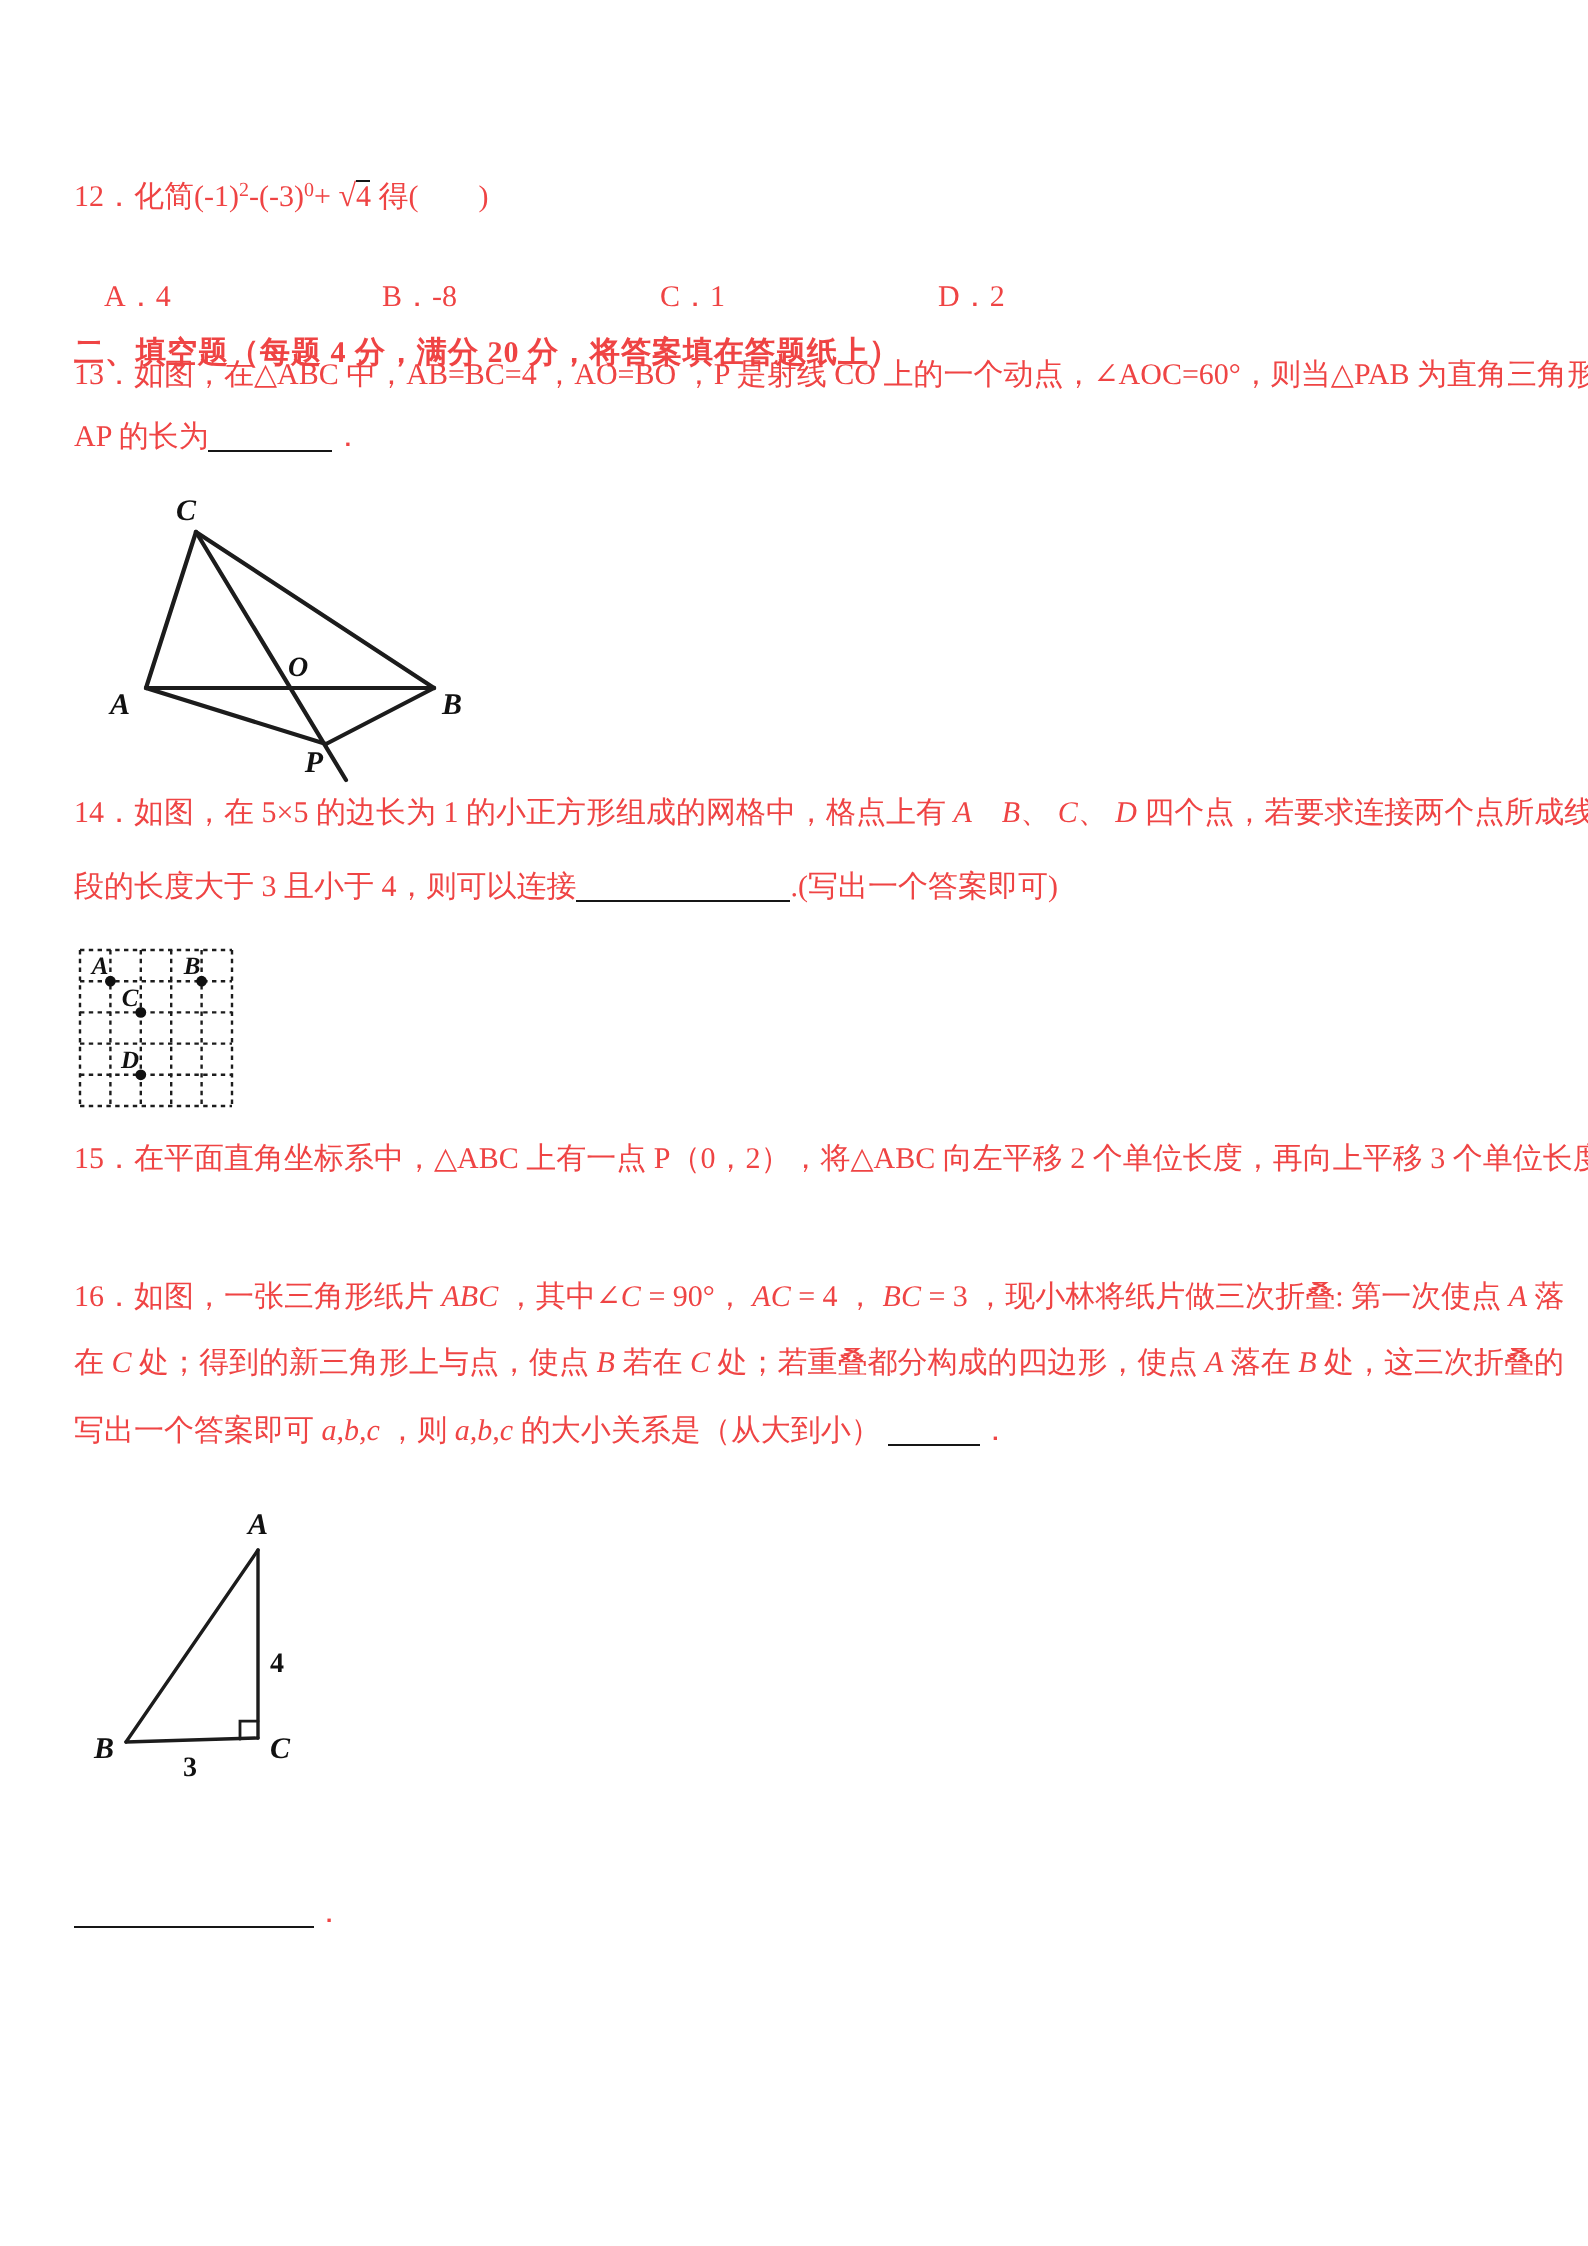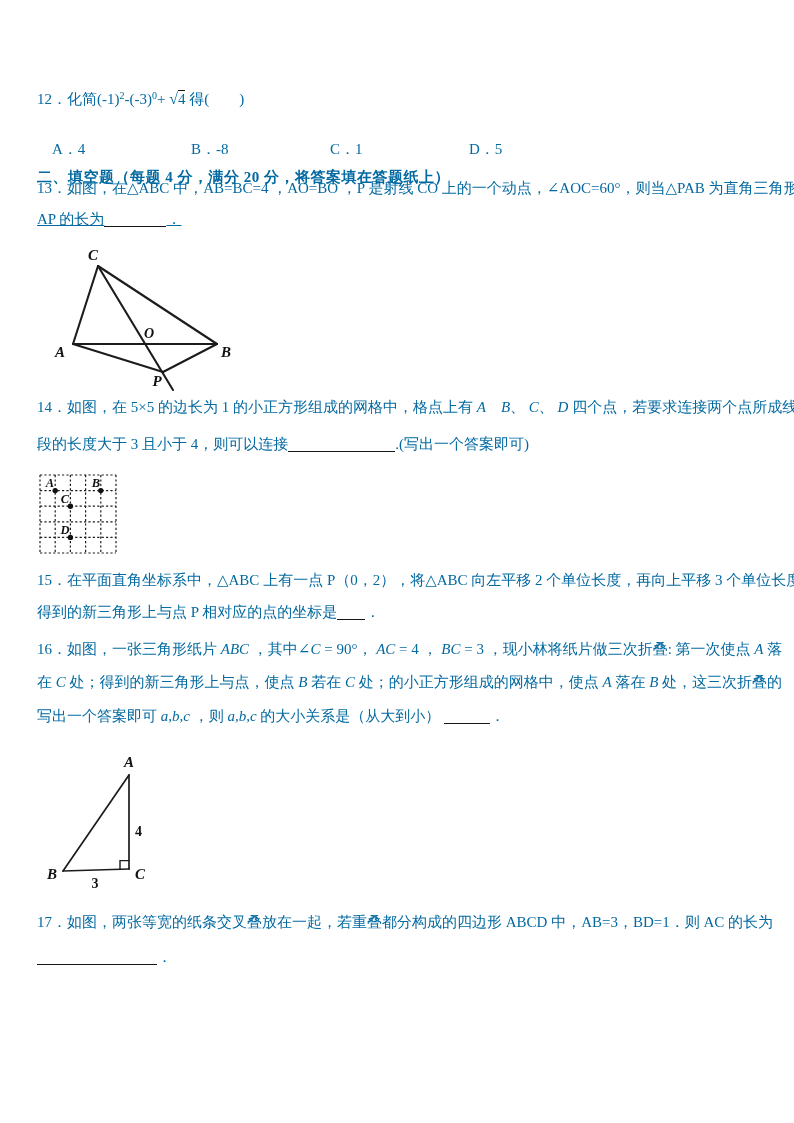--- a/index.html
+++ b/index.html
@@ -4,21 +4,21 @@
 <style>
   * { margin:0; padding:0; box-sizing:border-box; }
   html,body { background:#ffffff; }
   .page {
     position:relative; width:794px; height:1123px; background:#fff;
     font-family:"Liberation Serif","DejaVu Serif",serif;
     color:#161616; overflow:hidden;
   }
   .tline {
     position:absolute; left:37px; font-size:15px; line-height:19px;
-    white-space:pre; color:#0369a1;
+    white-space:pre; color:#ef4444;
   }
   .hdr { font-weight:bold; letter-spacing:0.5px; }
   .i { font-style:italic; font-family:"Liberation Serif","DejaVu Serif",serif; }
   .sup { font-size:10px; vertical-align:5px; }
   .rad { font-size:16px; }
   .ovl { border-top:1.4px solid #161616; }
   .blank { display:inline-block; border-bottom:1.3px solid #161616; height:12px; vertical-align:-3px; }
   .opt { display:inline-block; width:139px; }
   svg.fig { position:absolute; overflow:visible; }
   .fig-label {
@@ -28,27 +28,27 @@
   .fig-stroke { stroke:#1c1c1c; fill:none; }
 </style>
 </head>
 <body>
 
 <div class="page">
 
   <div class="tline" style="top:86px;"><span>12．化简(-1)</span><span class="sup">2</span><span>-(-3)</span><span class="sup">0</span><span>+ </span><span class="rad">√</span><span class="ovl">4</span><span> 得(　　)</span></div>
 
   <div class="tline" style="top:121px;">
-    <span class="opt">A．4</span><span class="opt">B．-8</span><span class="opt">C．1</span><span class="opt">D．5</span>
+    <span class="opt">A．4</span><span class="opt">B．-8</span><span class="opt">C．1</span><span class="opt">D．2</span>
   </div>
 
   <div class="tline hdr" style="top:151px;margin-top:17px;">二、填空题（每题 4 分，满分 20 分，将答案填在答题纸上）</div>
 
   <div class="tline" style="top:179px;"><span>13．如图，在△ABC 中，AB=BC=4 ，AO=BO ，P 是射线 CO 上的一个动点，∠AOC=60°，则当△PAB 为直角三角形时，</span></div>
-  <div class="tline" style="top:210px;text-decoration:underline;"><span>AP 的长为</span><span class="blank" style="width: 62px;"></span><span>．</span></div>
+  <div class="tline" style="top:210px;"><span>AP 的长为</span><span class="blank" style="width: 62px;"></span><span>．</span></div>
 
   <svg class="fig" style="left:50px; top:246px;" width="195" height="150" viewBox="0 0 195 150">
     <g class="fig-stroke" stroke-width="2.1" stroke-linecap="round">
       <line x1="48" y1="20" x2="23" y2="98"></line>
       <line x1="48" y1="20" x2="167" y2="98"></line>
       <line x1="23" y1="98" x2="167" y2="98"></line>
       <line x1="23" y1="98" x2="113" y2="126"></line>
       <line x1="167" y1="98" x2="113" y2="126"></line>
       <line x1="48" y1="20" x2="123" y2="144"></line>
     </g>
@@ -81,36 +81,34 @@
     <circle cx="61.8" cy="17.6" r="2.7" fill="#111"></circle>
     <circle cx="31.4" cy="33.2" r="2.7" fill="#111"></circle>
     <circle cx="31.4" cy="64.4" r="2.7" fill="#111"></circle>
     <text class="fig-label" x="11" y="14" font-size="12.5" text-anchor="middle">A</text>
     <text class="fig-label" x="57" y="14" font-size="12.5" text-anchor="middle">B</text>
     <text class="fig-label" x="26" y="30" font-size="12.5" text-anchor="middle">C</text>
     <text class="fig-label" x="26" y="61" font-size="12.5" text-anchor="middle">D</text>
   </svg>
 
   <div class="tline" style="top:571px;"><span>15．在平面直角坐标系中，△ABC 上有一点 P（0，2），将△ABC 向左平移 2 个单位长度，再向上平移 3 个单位长度，</span></div>
-  <div class="tline" style="top:603px;"><span>得到的新三角形上与点 P 相对应的点的坐标是</span><span class="blank" style="width: 28px;"></span><span>．</span></div>
 
   <div class="tline" style="top:640px;"><span>16．如图，一张三角形纸片 </span><span class="i">ABC</span><span> ，其中∠</span><span class="i">C</span><span> = 90°， </span><span class="i">AC</span><span> = 4 ， </span><span class="i">BC</span><span> = 3 ，现小林将纸片做三次折叠: 第一次使点 </span><span class="i">A</span><span> 落</span></div>
-  <div class="tline" style="top:673px;"><span>在 </span><span class="i">C</span><span> 处；得到的新三角形上与点，使点 </span><span class="i">B</span><span> 若在 </span><span class="i">C</span><span> 处；的小正方形组成的网格中，使点 </span><span class="i">A</span><span> 落在 </span><span class="i">B</span><span> 处，这三次折叠的</span></div>
+  <div class="tline" style="top:673px;"><span>在 </span><span class="i">C</span><span> 处；得到的新三角形上与点，使点 </span><span class="i">B</span><span> 若在 </span><span class="i">C</span><span> 处；若重叠都分构成的四边形，使点 </span><span class="i">A</span><span> 落在 </span><span class="i">B</span><span> 处，这三次折叠的</span></div>
   <div class="tline" style="top:707px;"><span>写出一个答案即可 </span><span class="i">a,b,c</span><span> ，则 </span><span class="i">a,b,c</span><span> 的大小关系是（从大到小） </span><span class="blank" style="width: 46px;"></span><span>．</span></div>
 
   <svg class="fig" style="left:45px; top:750px;" width="125" height="145" viewBox="0 0 125 145">
     <g class="fig-stroke" stroke-width="1.7" stroke-linecap="round">
       <line x1="84" y1="25" x2="84" y2="119"></line>
       <line x1="18" y1="121" x2="84" y2="119"></line>
       <line x1="84" y1="25" x2="18" y2="121"></line>
       <polyline points="75,119.6 75,110.6 84,110.6" stroke-width="1.4"></polyline>
     </g>
     <text class="fig-label" x="84" y="17" font-size="15" text-anchor="middle">A</text>
     <text class="fig-label" x="7" y="129" font-size="15" text-anchor="middle">B</text>
     <text class="fig-label" x="90" y="129" font-size="15" text-anchor="start">C</text>
     <text x="90" y="86" font-size="14" font-weight="bold" fill="#111" text-anchor="start">4</text>
     <text x="50" y="138" font-size="14" font-weight="bold" fill="#111" text-anchor="middle">3</text>
   </svg>
 
-  <div class="tline" style="top:913px;"><span>17．如图，两张等宽的纸条交叉叠放在一起，若重叠都分构成的四边形 ABCD 中，AB=3，BD=1．则 AC 的长为</span></div>
   <div class="tline" style="top:948px;"><span class="blank" style="width: 120px;"></span><span>．</span></div>
 
 </div>
 
 </body></html>

